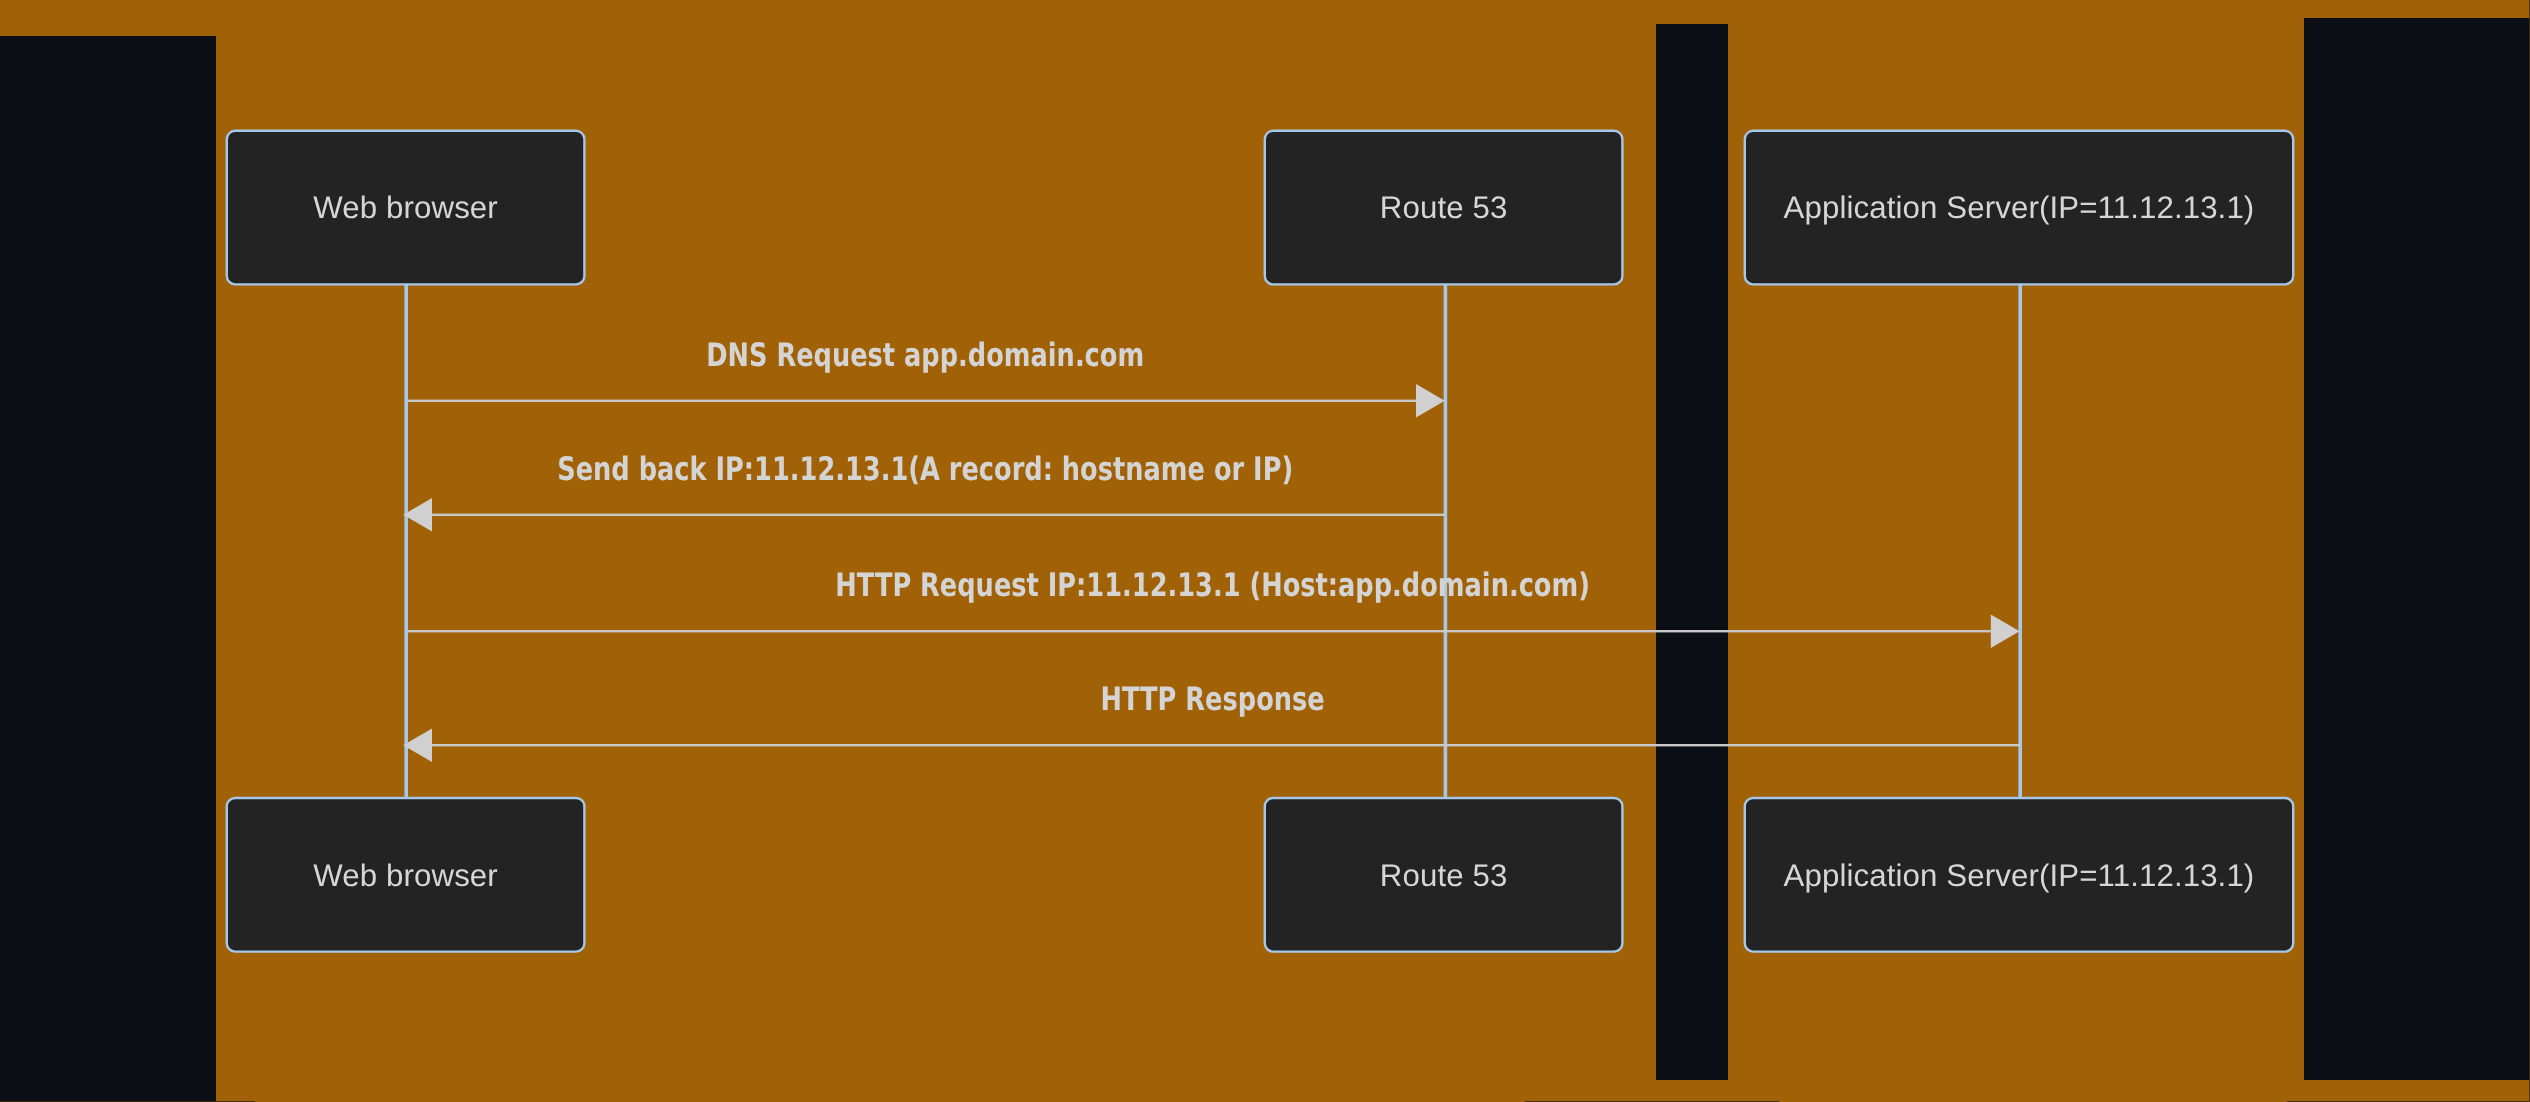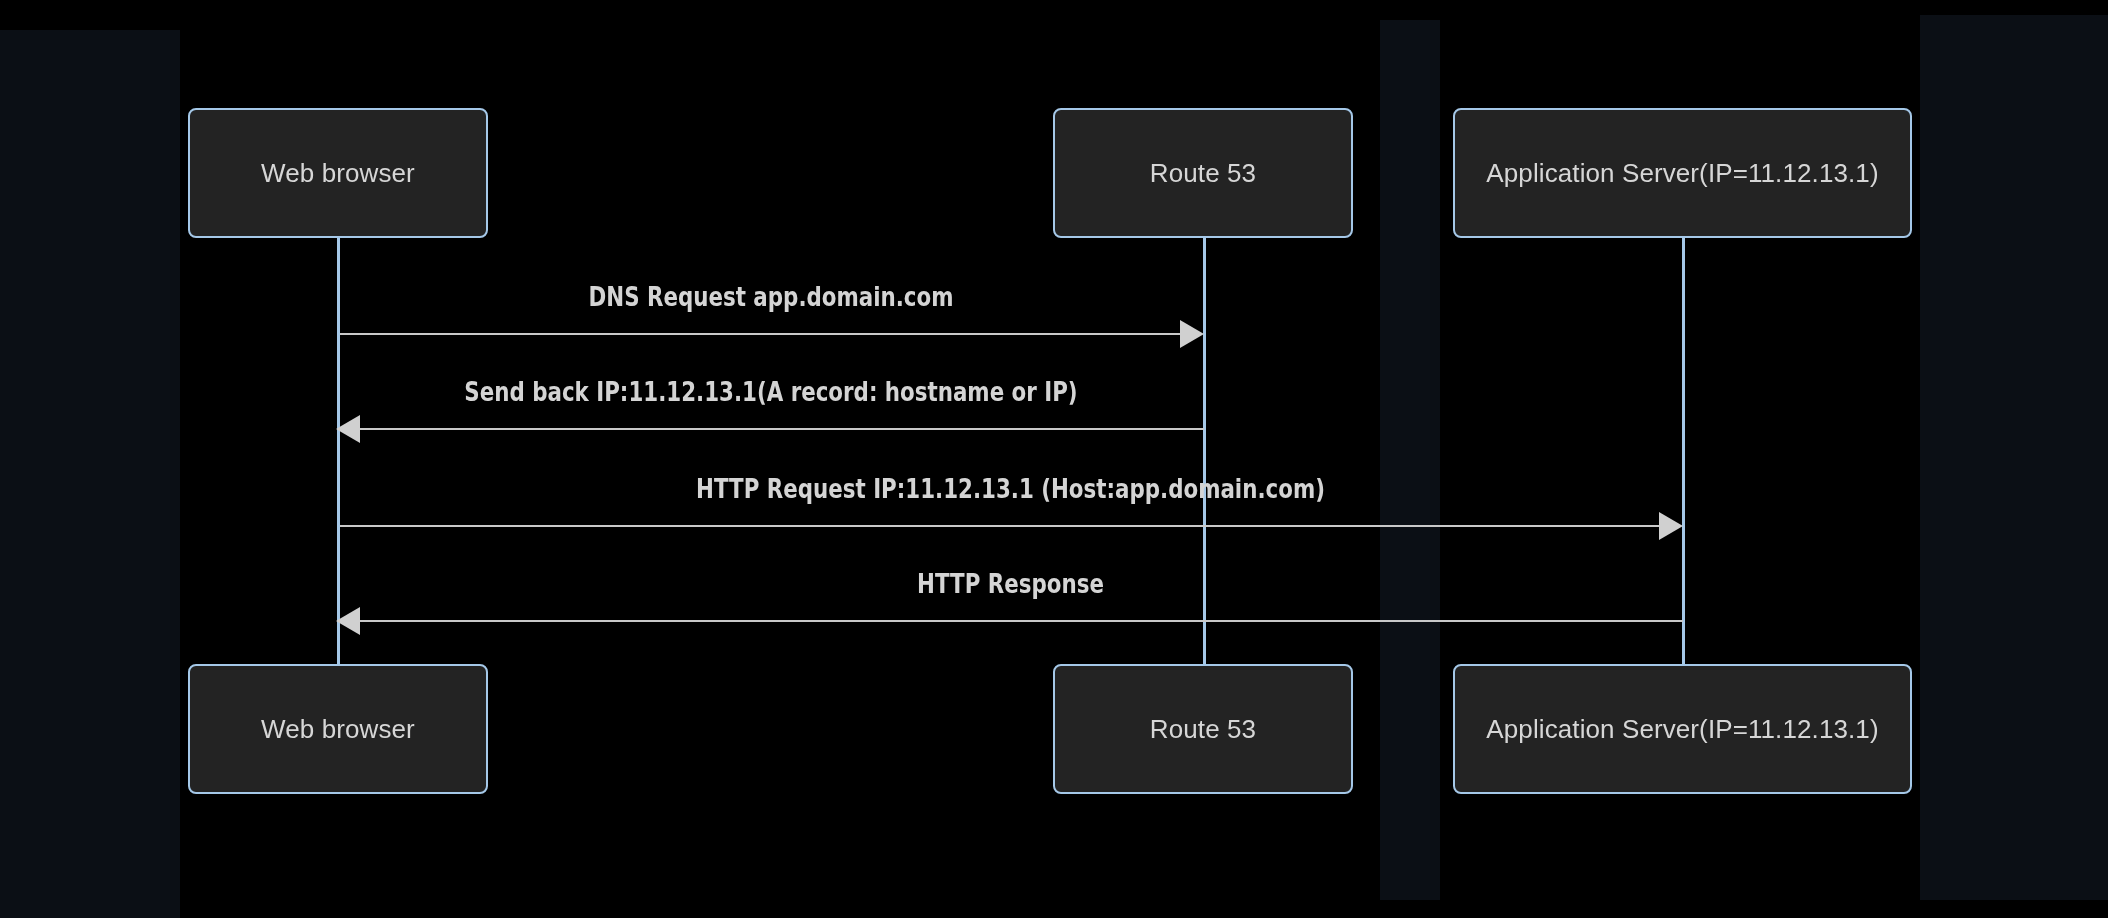--- a/index.html
+++ b/index.html
@@ -4,21 +4,21 @@
 <style>
   html, body {
     margin: 0;
     padding: 0;
     background: #0d1117;
   }
   #canvas {
     position: relative;
     width: 2108px;
     height: 918px;
-    background: #000000;
+    background: #a16207;
     overflow: hidden;
     font-family: "Liberation Sans", sans-serif;
   }
   .bg-band {
     position: absolute;
     background: #0b0f15;
     pointer-events: none;
   }
   .participant-box {
     position: absolute;

